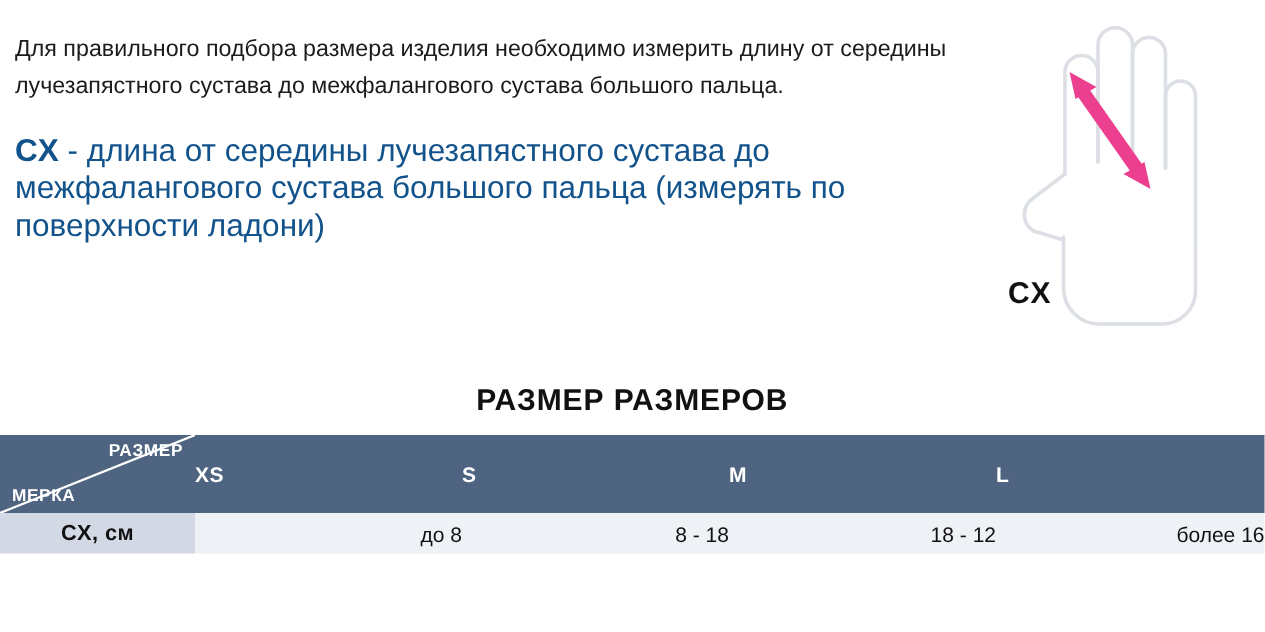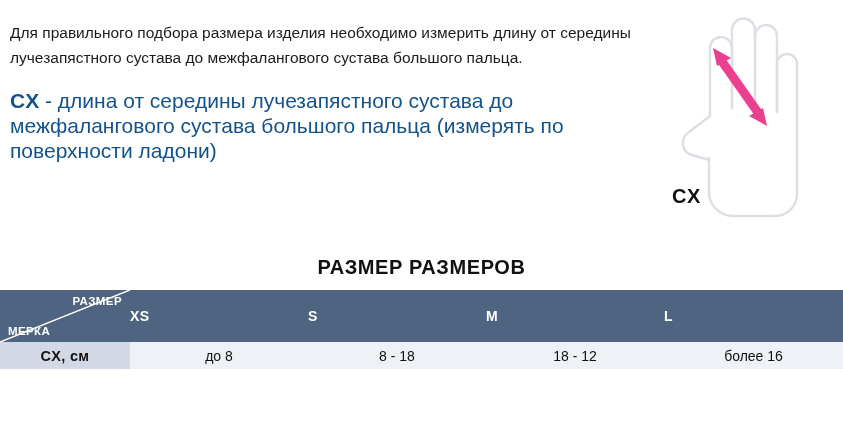--- a/index.html
+++ b/index.html
@@ -141,21 +141,21 @@
     font-weight: bold;
     text-align: center;
     vertical-align: middle;
     width: 130px;
     letter-spacing: 0.3px;
   }
   .body-cell {
     background: #eef1f5;
     color: #111111;
     font-size: 14px;
-    text-align: center;
+    text-align: right;
     vertical-align: middle;
   }
 
   .bottom-strip {
     position: absolute;
     left: 0;
     top: 384px;
     width: 843px;
     height: 37px;
     background: #ffffff;

